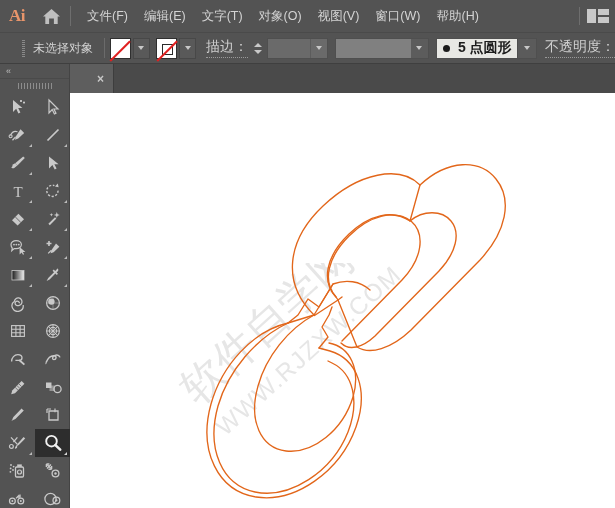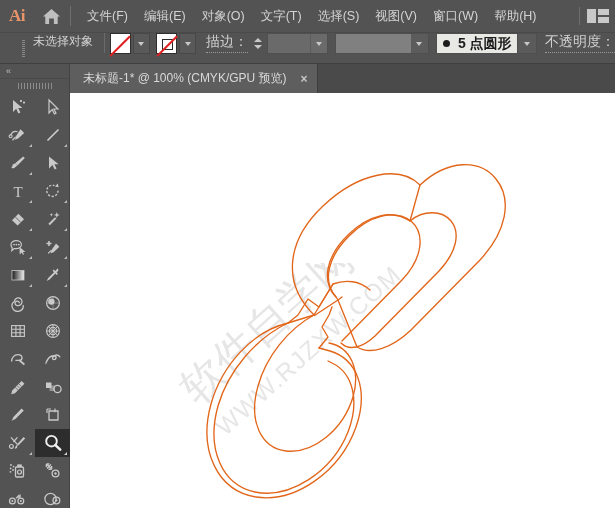--- a/index.html
+++ b/index.html
@@ -59,21 +59,21 @@
   }
   .ws-icon .blk { width: 9px; height: 14px; background: #c9c9c9; }
   .ws-icon .col { display:flex; flex-direction:column; gap:2px; }
   .ws-icon .col .r { width: 11px; height: 6px; background: #c9c9c9; }
 
   
   .controlbar {
     position: absolute; left: 0; top: 33px;
     width: 615px; height: 31px;
     background: #535353;
-    display: flex; align-items: flex-start;
+    display: flex; align-items: center;
     border-bottom: 1px solid #3f3f3f;
     padding-left: 19px;
   }
   .grip {
     width: 10px; height: 31px;
     display: flex; align-items: center; justify-content: center;
   }
   .grip i {
     display: block; width: 3px; height: 17px;
     background: repeating-linear-gradient(to bottom, #8a8a8a 0 1px, transparent 1px 2px);
@@ -253,23 +253,22 @@
     <div class="ai-logo">Ai</div>
     <div class="home-icon">
       <svg width="19" height="17" viewBox="0 0 19 17" aria-hidden="true">
         <path d="M9.5 1 L18 8.4 L15.7 8.4 L15.7 16 L11.9 16 L11.9 10.6 L7.1 10.6 L7.1 16 L3.3 16 L3.3 8.4 L1 8.4 Z" fill="#bfbfbf"></path>
       </svg>
     </div>
     <div class="menu-divider"></div>
     <div class="menu-items">
       <div class="menu-item">文件(F)</div>
       <div class="menu-item">编辑(E)</div>
+      <div class="menu-item">文字(T)</div>
       <div class="menu-item">对象(O)</div>
-      <div class="menu-item">文字(T)</div>
-      <div class="menu-item">选择(S)</div>
       <div class="menu-item">视图(V)</div>
       <div class="menu-item">窗口(W)</div>
       <div class="menu-item">帮助(H)</div>
     </div>
     <div class="menubar-right">
       <div class="ws-divider"></div>
       <div class="ws-icon">
         <div class="blk"></div>
         <div class="col">
             <div class="r"></div>
@@ -340,21 +339,20 @@
       </div>
     </div>
 
     <div style="width:10px"></div>
 
     <div class="dotted-label">不透明度：</div>
   </div>
 
   <div class="tabbar">
     <div class="doc-tab">
-      <span class="title">未标题-1* @ 100% (CMYK/GPU 预览)</span>
       <span class="close">×</span>
     </div>
   </div>
 
   <div class="toolbar">
     <div class="tb-head">
       <span class="chev">«</span>
     </div>
     <div class="tb-grip">
         <i></i>

